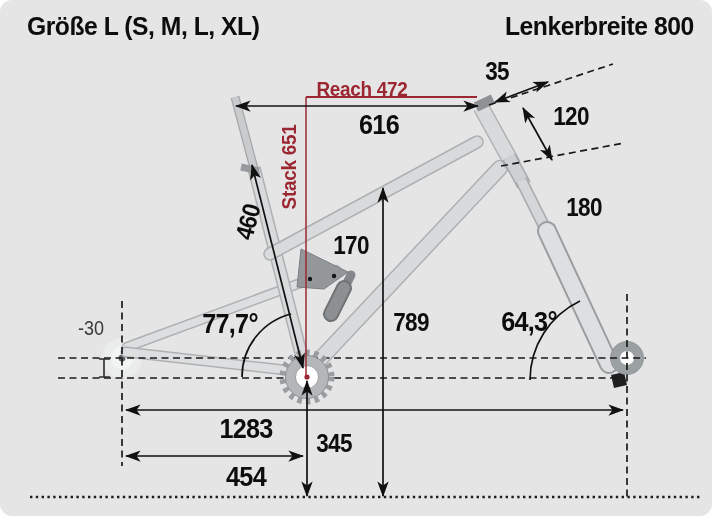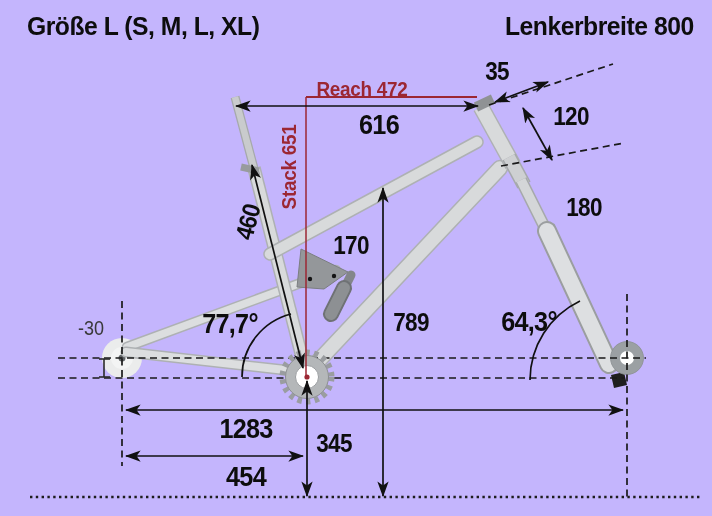--- a/index.html
+++ b/index.html
@@ -1,17 +1,17 @@
 <!DOCTYPE html>
 <html><head>
 <meta charset="utf-8">
 <style>
   html,body{margin:0;padding:0;background:#fff;}
-  .canvas{position:relative;width:712px;height:516px;background:#c4b5fd;overflow:hidden;
-          font-family:"Liberation Sans","DejaVu Sans",sans-serif;}
+  .canvas{position:relative;width:712px;height:516px;background:#e5e5e5;overflow:hidden;
+          font-family:"Liberation Sans","DejaVu Sans",sans-serif;border-radius:12px;}
   svg{position:absolute;left:0;top:0;}
   .heading{position:absolute;top:11px;font-weight:bold;font-size:26px;color:#0d0d0d;
            letter-spacing:-0.5px;white-space:nowrap;transform:scaleX(0.95);}
   .heading.left{left:27px;transform-origin:left center;}
   .heading.right{right:18px;transform-origin:right center;}
   .lbl{position:absolute;font-weight:bold;font-size:25px;line-height:1;color:#0d0d0d;
        white-space:nowrap;letter-spacing:-0.8px;
        transform:translate(-50%,-50%) scaleX(0.9);}
   .lbl.big{font-size:28px;}
   .lbl.red{color:#9c2733;font-weight:600;font-size:21px;letter-spacing:-0.3px;}

